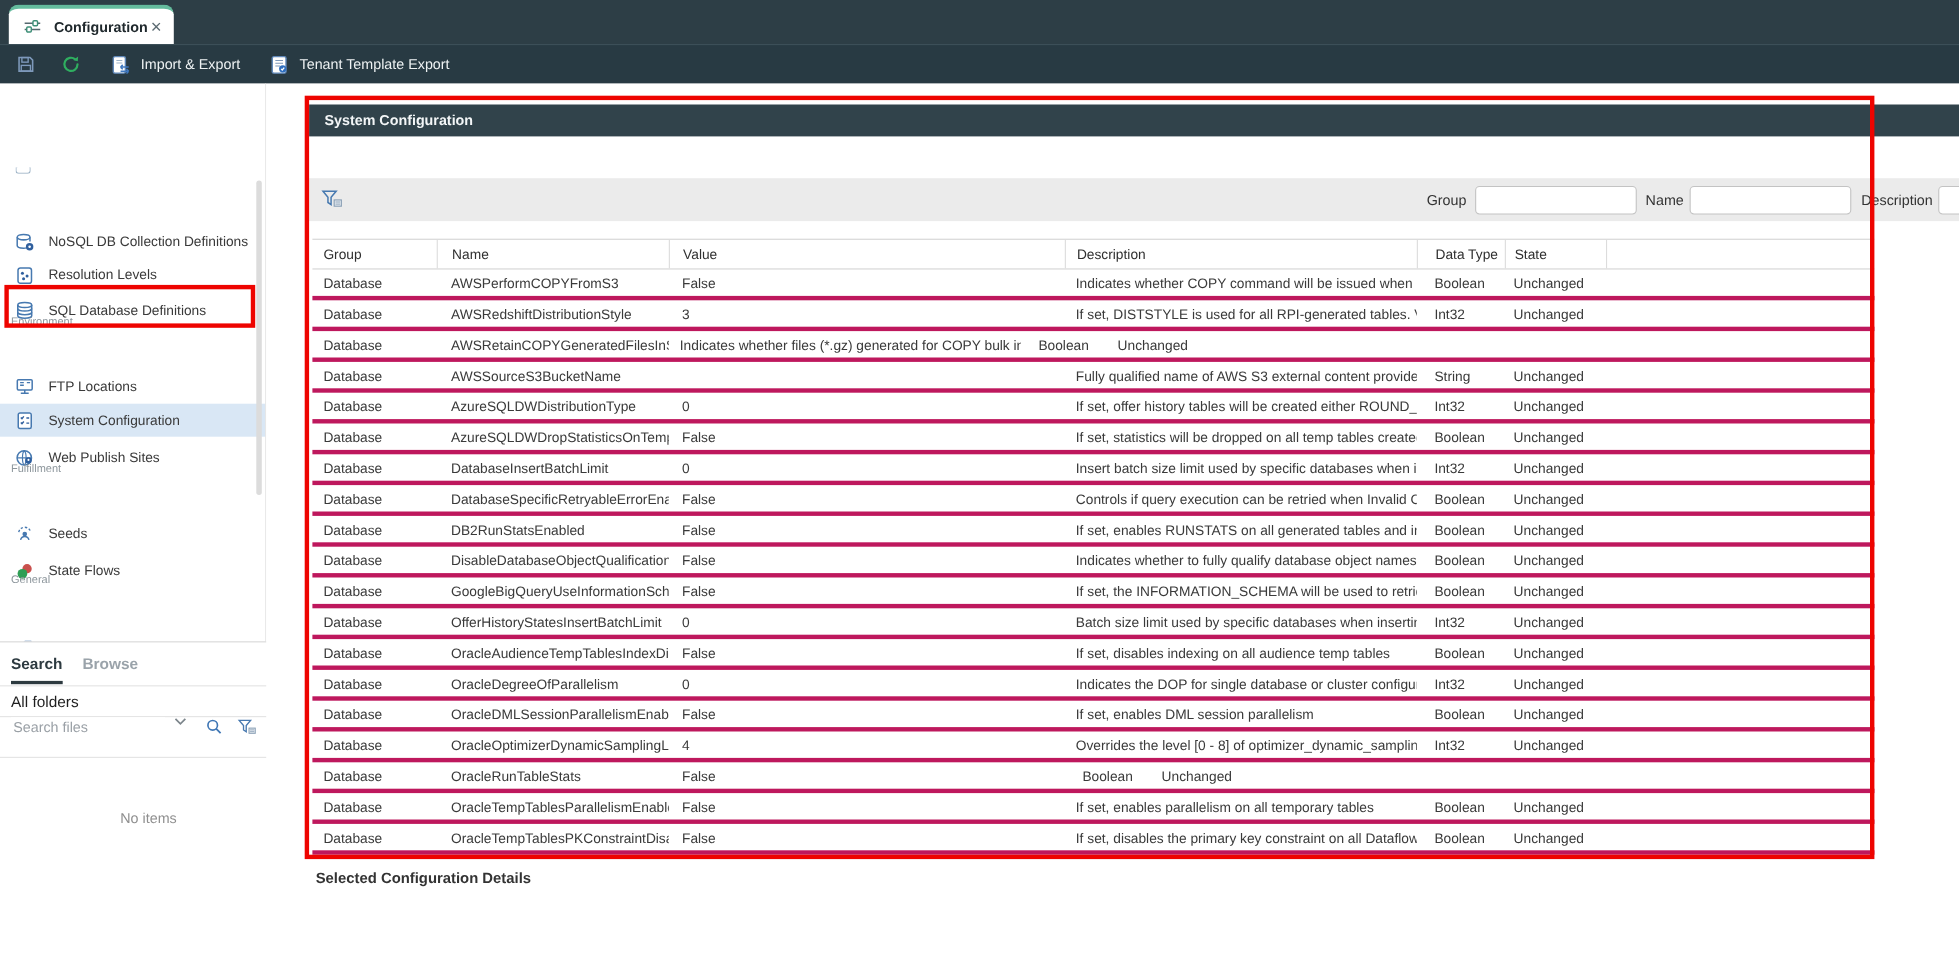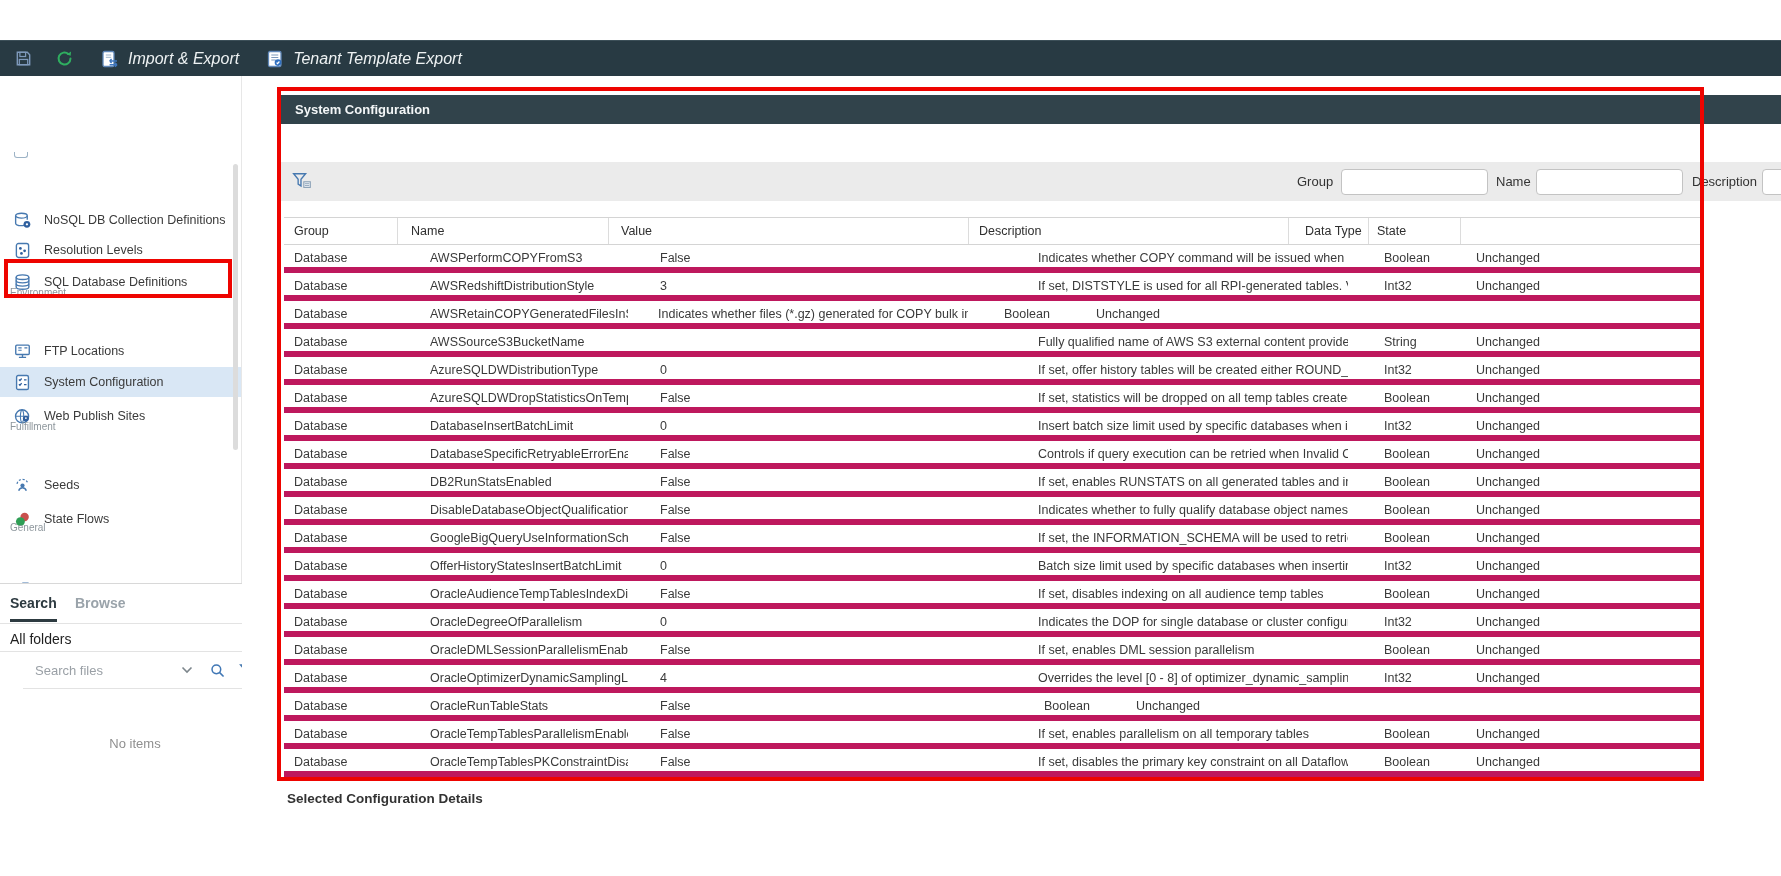--- a/index.html
+++ b/index.html
@@ -10,21 +10,21 @@
   .tab-bar{position:absolute;left:0;top:0;width:1781px;height:40px;background:#2d3e46;}
   .tab{position:absolute;left:8px;top:4px;width:150px;height:36px;background:#fff;
        border-radius:9px 9px 0 0;border-top:4px solid #64bb9d;display:flex;align-items:center;cursor:default;}
   .tab .ico{margin-left:13px;display:flex;}
   .tab-label{margin-left:11px;font-size:13px;font-weight:bold;color:#20292d;}
   .tab-close{margin-left:auto;margin-right:11px;font-size:17px;color:#5c6b72;line-height:1;}
 
   
   .toolbar{position:absolute;left:0;top:40px;width:1781px;height:36px;background:#28394149;
            background:#283a43;border-top:1px solid #3c4f58;display:flex;align-items:center;}
-  .tool-btn{display:flex;align-items:center;height:36px;color:#eef2f3;font-size:16px;font-style:italic;}
+  .tool-btn{display:flex;align-items:center;height:36px;color:#eef2f3;font-size:13px;}
   .tool-btn .ico{display:flex;}
   .tool-btn span.lbl{margin-left:8px;}
   #btn-save{margin-left:14px;} #btn-refresh{margin-left:22px;} #btn-import{margin-left:26px;} #btn-tenant{margin-left:26px;}
 
   
   .sidebar{position:absolute;left:0;top:76px;width:242px;height:508px;background:#fff;overflow:hidden;}
   .side-divider{position:absolute;left:241px;top:76px;width:1px;height:508px;background:#e7e7e7;}
   .sidebar-item{position:absolute;left:0;width:260px;height:30px;display:flex;align-items:center;cursor:pointer;margin-top:28px;}
   .sidebar-item .ico{width:19px;height:19px;margin-left:13px;flex:none;display:flex;align-items:center;justify-content:center;}
   .sidebar-item .lbl{margin-left:12px;font-size:12.5px;color:#3a3a3a;white-space:nowrap;}
@@ -35,21 +35,21 @@
 
   
   .search-panel{position:absolute;left:0;top:583px;width:270px;height:293px;background:#fff;border-top:1px solid #d8d8d8;padding-left:21px;}
   .sp-tabs{position:absolute;left:0;top:1px;width:270px;height:38px;}
   .sp-tab{position:absolute;top:0;height:37px;line-height:37px;font-size:14px;font-weight:bold;cursor:pointer;}
   .sp-tab.active{left:10px;color:#2d3a40;border-bottom:3px solid #2d3a40;}
   .sp-tab.inactive{left:75px;color:#9aa3aa;}
   .sp-addicon{position:absolute;left:246px;top:6px;cursor:pointer;}
   .sp-folders{position:absolute;left:0;top:39px;width:270px;height:29px;line-height:29px;border-top:1px solid #e3e3e3;border-bottom:1px solid #e3e3e3;}
   .sp-folders .txt{margin-left:10px;font-size:14px;font-weight:normal;color:#1f1f1f;}
-  .sp-search{position:absolute;left:0;top:68px;width:270px;height:37px;border-bottom:1px solid #e3e3e3;display:flex;align-items:center;margin-left:23px;}
+  .sp-search{position:absolute;left:0;top:68px;width:270px;height:37px;border-bottom:1px solid #e3e3e3;display:flex;align-items:flex-start;}
   .sp-search input{border:none;outline:none;width:140px;margin-left:10px;font-size:13px;color:#444;}
   .sp-search input::placeholder{color:#9aa0a6;}
   .sp-search .chev{margin-left:8px;display:flex;cursor:pointer;}
   .sp-search .mag{margin-left:16px;display:flex;cursor:pointer;}
   .sp-search .fun{margin-left:12px;display:flex;cursor:pointer;}
   .sp-search .arrow{font-size:9px;color:#a3a3a3;cursor:pointer;}
   .sp-search .arrow.prev{margin-left:14px;} .sp-search .arrow.next{margin-left:6px;}
   .sp-empty{position:absolute;left:0;top:152px;width:270px;text-align:center;font-size:13px;color:#8f8f8f;}
 
   
@@ -62,21 +62,21 @@
   .flt-input{position:absolute;top:7px;height:26px;border:1px solid #c3c3c3;border-radius:4px;background:#fff;outline:none;padding:0 6px;font-size:12.5px;color:#333;}
   #flt-group-label{left:1016px;} #flt-group-input{left:1060px;width:147px;}
   #flt-name-label{left:1215px;}  #flt-name-input{left:1255px;width:147px;}
   #flt-desc-label{left:1411px;}  #flt-desc-input{left:1481px;width:147px;}
 
   .table{position:absolute;left:42px;top:141px;width:1420px;}
   .tr,.thead-row{display:flex;width:1420px;}
   .thead-row{height:28px;border-top:1px solid #d4d4d4;border-bottom:1px solid #d4d4d4;}
   .th{font-size:12.5px;color:#2f2f2f;line-height:26px;white-space:nowrap;overflow:hidden;}
   .th + .th{border-left:1px solid #dcdcdc;}
-  .tr{height:28px;border-bottom:6px solid #be185d;cursor:pointer;gap:20px;}
+  .tr{height:28px;border-bottom:4px solid #be185d;cursor:pointer;}
   .td{font-size:12.5px;color:#3a3a3a;line-height:27px;white-space:nowrap;overflow:hidden;}
   .c-group{width:113px;padding-left:10px;}
   .c-name{width:211px;padding-left:13px;}
   .c-value{width:360px;padding-left:12px;}
   .c-desc{width:320px;padding-left:10px;}
   .c-type{width:80px;padding-left:16px;}
   .c-state{width:92px;padding-left:8px;}
   .c-tail{flex:1;}
   .details-heading{position:absolute;left:45px;top:715px;font-size:13.5px;font-weight:bold;color:#333;}
 
@@ -85,20 +85,33 @@
   .red-main{left:277px;top:87px;width:1427px;height:694px;}
   .red-side{left:4px;top:259px;width:228px;height:39px;}
 
   svg{display:block;}
 </style>
 </head>
 <body>
 
 <div class="screen">
 
+  <div class="tab-bar">
+    <div class="tab">
+      <span class="ico">
+        <svg width="17" height="14" viewBox="0 0 18 14">
+          <path d="M1.5 4h15M1.5 10h15" stroke="#55686e" stroke-width="1.4" fill="none"></path>
+          <rect x="9.5" y="1.6" width="4.4" height="4.8" rx="1" fill="#fff" stroke="#3d8f77" stroke-width="1.4"></rect>
+          <rect x="3.5" y="7.6" width="4.4" height="4.8" rx="1" fill="#fff" stroke="#3d8f77" stroke-width="1.4"></rect>
+        </svg>
+      </span>
+      <span class="tab-label">Configuration</span>
+      <span class="tab-close">×</span>
+    </div>
+  </div>
 
   <div class="toolbar">
     <div class="tool-btn" id="btn-save">
       <span class="ico">
         <svg width="19" height="19" viewBox="0 0 20 20">
           <path d="M3.5 3.5h10.5l2.5 2.5v10.5H3.5z" fill="none" stroke="#7e99bb" stroke-width="1.5"></path>
           <rect x="6.2" y="3.5" width="6" height="4.4" fill="none" stroke="#7e99bb" stroke-width="1.3"></rect>
           <rect x="5.6" y="11" width="8.8" height="5.5" fill="none" stroke="#7e99bb" stroke-width="1.3"></rect>
         </svg>
       </span>

